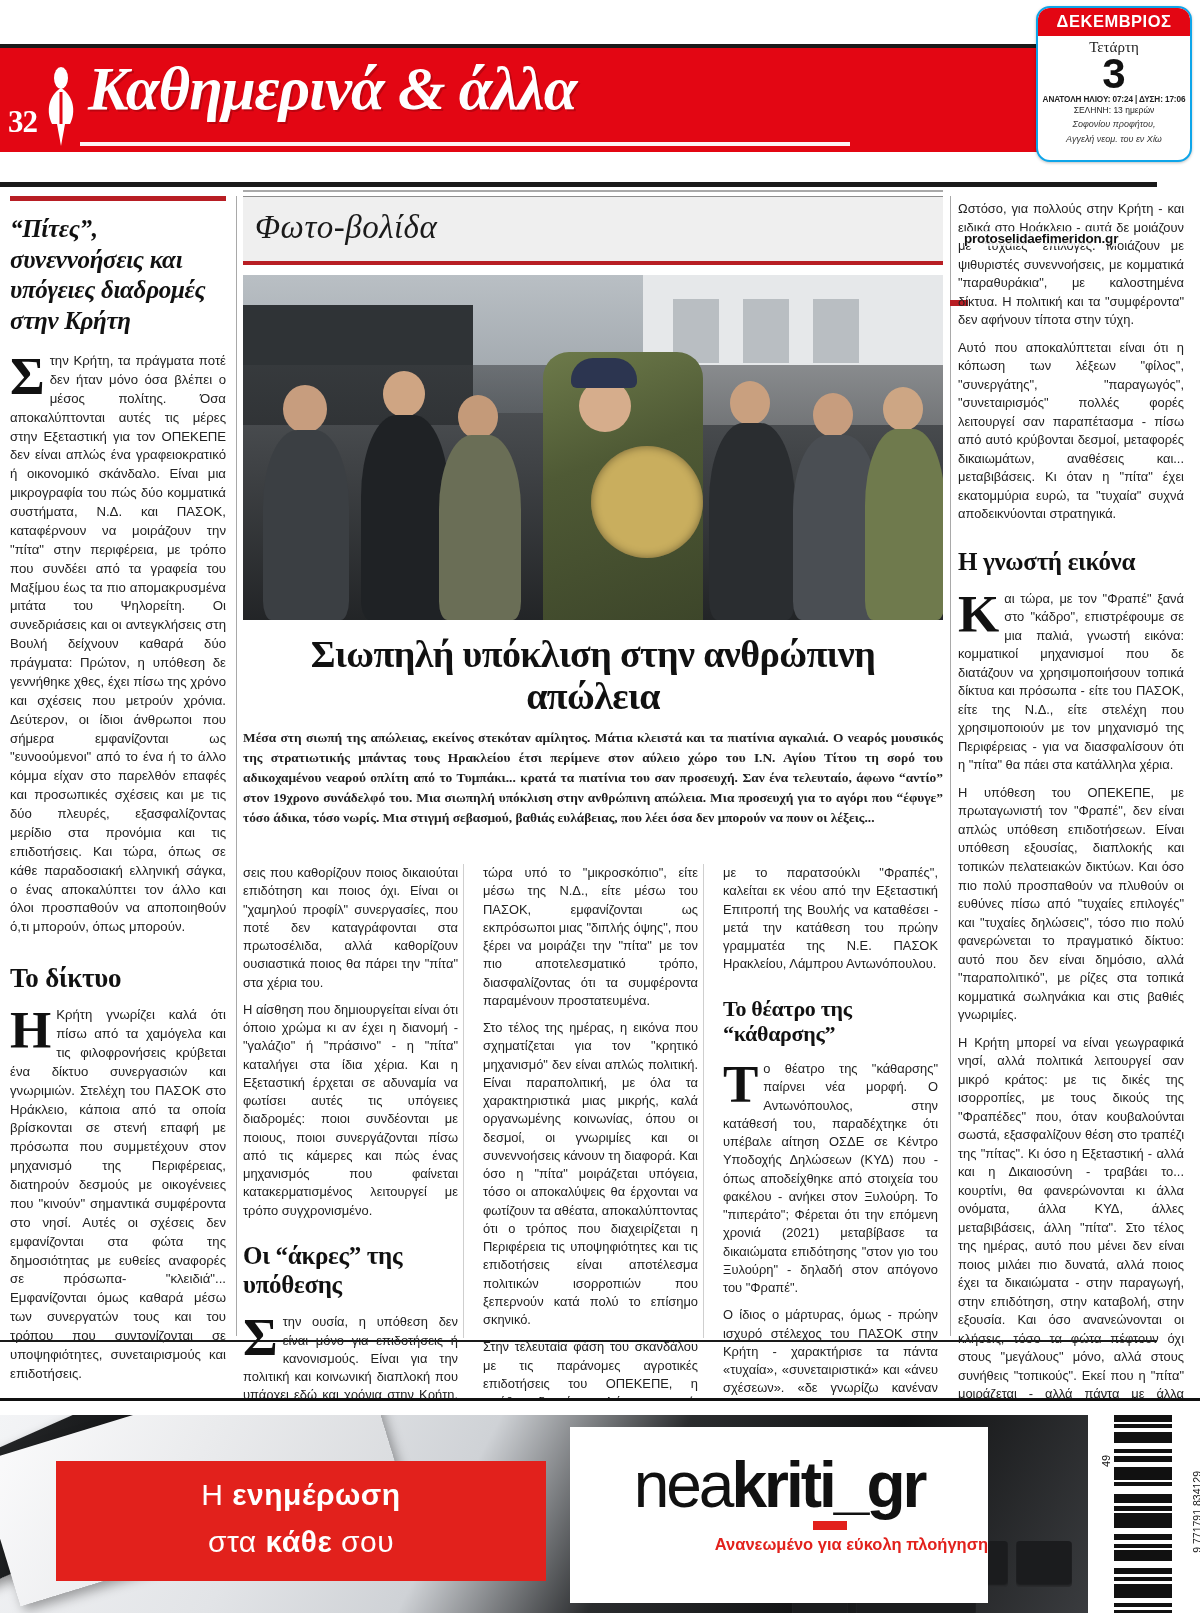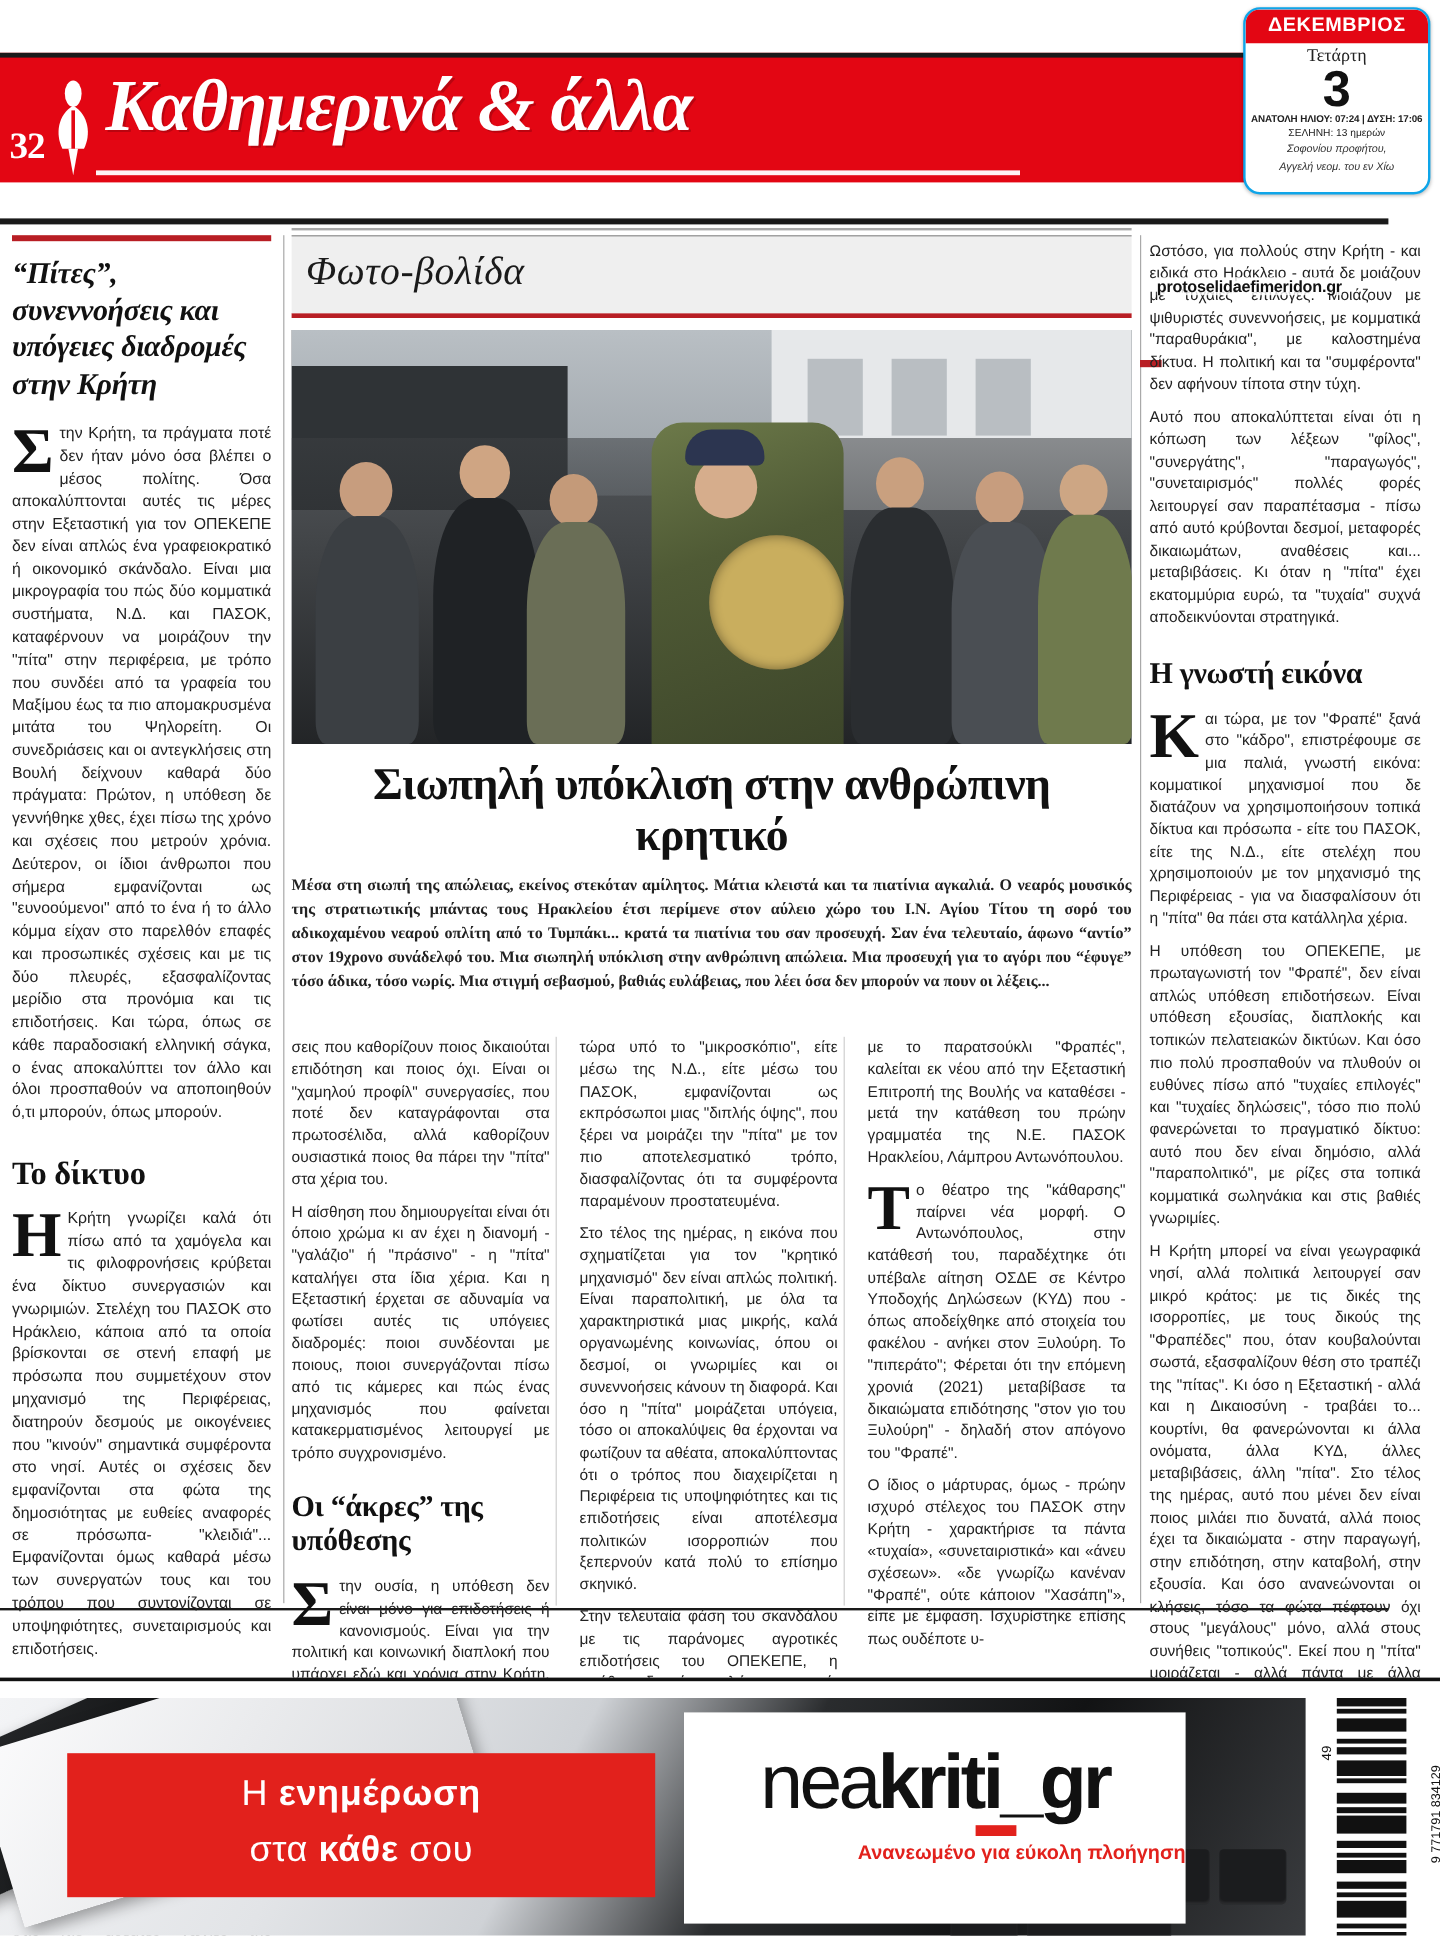--- a/index.html
+++ b/index.html
@@ -320,41 +320,42 @@
       <div class="ph-head" style="left:570px;top:118px;width:40px;height:44px;background:#c79d7e;"></div>
       <div class="ph-p" style="left:550px;top:160px;width:86px;height:185px;background:#4a4e53;"></div>
       <div class="ph-head" style="left:640px;top:112px;width:40px;height:44px;background:#cda684;"></div>
       <div class="ph-p" style="left:622px;top:154px;width:80px;height:191px;background:#6f7a4d;"></div>
       <div class="ph-soldier"></div>
       <div class="ph-face"></div>
       <div class="ph-beret"></div>
       <div class="ph-cam" style="left:348px;bottom:62px;width:112px;height:112px;"></div>
     </div>
 
-    <h2 class="photo-title">Σιωπηλή υπόκλιση στην ανθρώπινη κρητικό</h2>
+    <h2 class="photo-title">Σιωπηλή υπόκλιση στην ανθρώπινη απώλεια</h2>
     <p class="photo-caption">Μέσα στη σιωπή της απώλειας, εκείνος στεκόταν αμίλητος. Μάτια κλειστά και τα πιατίνια αγκαλιά. Ο νεαρός μουσικός της στρατιωτικής μπάντας τους Ηρακλείου έτσι περίμενε στον αύλειο χώρο του Ι.Ν. Αγίου Τίτου τη σορό του αδικοχαμένου νεαρού οπλίτη από το Τυμπάκι... κρατά τα πιατίνια του σαν προσευχή. Σαν ένα τελευταίο, άφωνο “αντίο” στον 19χρονο συνάδελφό του. Μια σιωπηλή υπόκλιση στην ανθρώπινη απώλεια. Μια προσευχή για το αγόρι που “έφυγε” τόσο άδικα, τόσο νωρίς. Μια στιγμή σεβασμού, βαθιάς ευλάβειας, που λέει όσα δεν μπορούν να πουν οι λέξεις...</p>
   </div>
 
   <div class="botcols">
 
     <div class="botcol">
       <p class="bodytext">σεις που καθορίζουν ποιος δικαιούται επιδότηση και ποιος όχι. Είναι οι "χαμηλού προφίλ" συνεργασίες, που ποτέ δεν καταγράφονται στα πρωτοσέλιδα, αλλά καθορίζουν ουσιαστικά ποιος θα πάρει την "πίτα" στα χέρια του.</p>
       <p class="bodytext">Η αίσθηση που δημιουργείται είναι ότι όποιο χρώμα κι αν έχει η διανομή - "γαλάζιο" ή "πράσινο" - η "πίτα" καταλήγει στα ίδια χέρια. Και η Εξεταστική έρχεται σε αδυναμία να φωτίσει αυτές τις υπόγειες διαδρομές: ποιοι συνδέονται με ποιους, ποιοι συνεργάζονται πίσω από τις κάμερες και πώς ένας μηχανισμός που φαίνεται κατακερματισμένος λειτουργεί με τρόπο συγχρονισμένο.</p>
       <h3 class="sec-head">Οι “άκρες” της υπόθεσης</h3>
       <p class="bodytext dropcap">Στην ουσία, η υπόθεση δεν είναι μόνο για επιδοτήσεις ή κανονισμούς. Είναι για την πολιτική και κοινωνική διαπλοκή που υπάρχει εδώ και χρόνια στην Κρήτη, για το πώς οι σχέσεις και οι δεσμοί του παρελθόντος συνεχίζουν να παίζουν ρόλο στις σημερινές αποφάσεις. Και τα στελέχη που βρίσκονται</p>
     </div>
 
     <div class="botcol">
       <p class="bodytext">τώρα υπό το "μικροσκόπιο", είτε μέσω της Ν.Δ., είτε μέσω του ΠΑΣΟΚ, εμφανίζονται ως εκπρόσωποι μιας "διπλής όψης", που ξέρει να μοιράζει την "πίτα" με τον πιο αποτελεσματικό τρόπο, διασφαλίζοντας ότι τα συμφέροντα παραμένουν προστατευμένα.</p>
       <p class="bodytext">Στο τέλος της ημέρας, η εικόνα που σχηματίζεται για τον "κρητικό μηχανισμό" δεν είναι απλώς πολιτική. Είναι παραπολιτική, με όλα τα χαρακτηριστικά μιας μικρής, καλά οργανωμένης κοινωνίας, όπου οι δεσμοί, οι γνωριμίες και οι συνεννοήσεις κάνουν τη διαφορά. Και όσο η "πίτα" μοιράζεται υπόγεια, τόσο οι αποκαλύψεις θα έρχονται να φωτίζουν τα αθέατα, αποκαλύπτοντας ότι ο τρόπος που διαχειρίζεται η Περιφέρεια τις υποψηφιότητες και τις επιδοτήσεις είναι αποτέλεσμα πολιτικών ισορροπιών που ξεπερνούν κατά πολύ το επίσημο σκηνικό.</p>
       <p class="bodytext">Στην τελευταία φάση του σκανδάλου με τις παράνομες αγροτικές επιδοτήσεις του ΟΠΕΚΕΠΕ, η υπόθεση δεν είναι απλώς οικονομική, είναι πολιτική, κοινωνική και, πάνω απ' όλα, σκληρά τοπική. Ο "Φραπές" ξαναέρχεται στο προσκήνιο. Ο Γιώργος Ξυλούρης, γνωστός</p>
     </div>
 
     <div class="botcol">
       <p class="bodytext">με το παρατσούκλι "Φραπές", καλείται εκ νέου από την Εξεταστική Επιτροπή της Βουλής να καταθέσει - μετά την κατάθεση του πρώην γραμματέα της Ν.Ε. ΠΑΣΟΚ Ηρακλείου, Λάμπρου Αντωνόπουλου.</p>
+      <h3 class="sec-head bold">Το θέατρο της “κάθαρσης”</h3>
       <p class="bodytext dropcap">Το θέατρο της "κάθαρσης" παίρνει νέα μορφή. Ο Αντωνόπουλος, στην κατάθεσή του, παραδέχτηκε ότι υπέβαλε αίτηση ΟΣΔΕ σε Κέντρο Υποδοχής Δηλώσεων (ΚΥΔ) που - όπως αποδείχθηκε από στοιχεία του φακέλου - ανήκει στον Ξυλούρη. Το "πιπεράτο"; Φέρεται ότι την επόμενη χρονιά (2021) μεταβίβασε τα δικαιώματα επιδότησης "στον γιο του Ξυλούρη" - δηλαδή στον απόγονο του "Φραπέ".</p>
       <p class="bodytext">Ο ίδιος ο μάρτυρας, όμως - πρώην ισχυρό στέλεχος του ΠΑΣΟΚ στην Κρήτη - χαρακτήρισε τα πάντα «τυχαία», «συνεταιριστικά» και «άνευ σχέσεων». «δε γνωρίζω κανέναν "Φραπέ", ούτε κάποιον "Χασάπη"», είπε με έμφαση. Ισχυρίστηκε επίσης πως ουδέποτε υ-</p>
     </div>
 
   </div>
 
   <div class="rightcol">
     <p class="bodytext">Ωστόσο, για πολλούς στην Κρήτη - και ειδικά στο Ηράκλειο - αυτά δε μοιάζουν με "τυχαίες" επιλογές. Μοιάζουν με ψιθυριστές συνεννοήσεις, με κομματικά "παραθυράκια", με καλοστημένα δίκτυα. Η πολιτική και τα "συμφέροντα" δεν αφήνουν τίποτα στην τύχη.</p>
     <p class="bodytext">Αυτό που αποκαλύπτεται είναι ότι η κόπωση των λέξεων "φίλος", "συνεργάτης", "παραγωγός", "συνεταιρισμός" πολλές φορές λειτουργεί σαν παραπέτασμα - πίσω από αυτό κρύβονται δεσμοί, μεταφορές δικαιωμάτων, αναθέσεις και... μεταβιβάσεις. Κι όταν η "πίτα" έχει εκατομμύρια ευρώ, τα "τυχαία" συχνά αποδεικνύονται στρατηγικά.</p>
     <h3 class="r-head">Η γνωστή εικόνα</h3>

